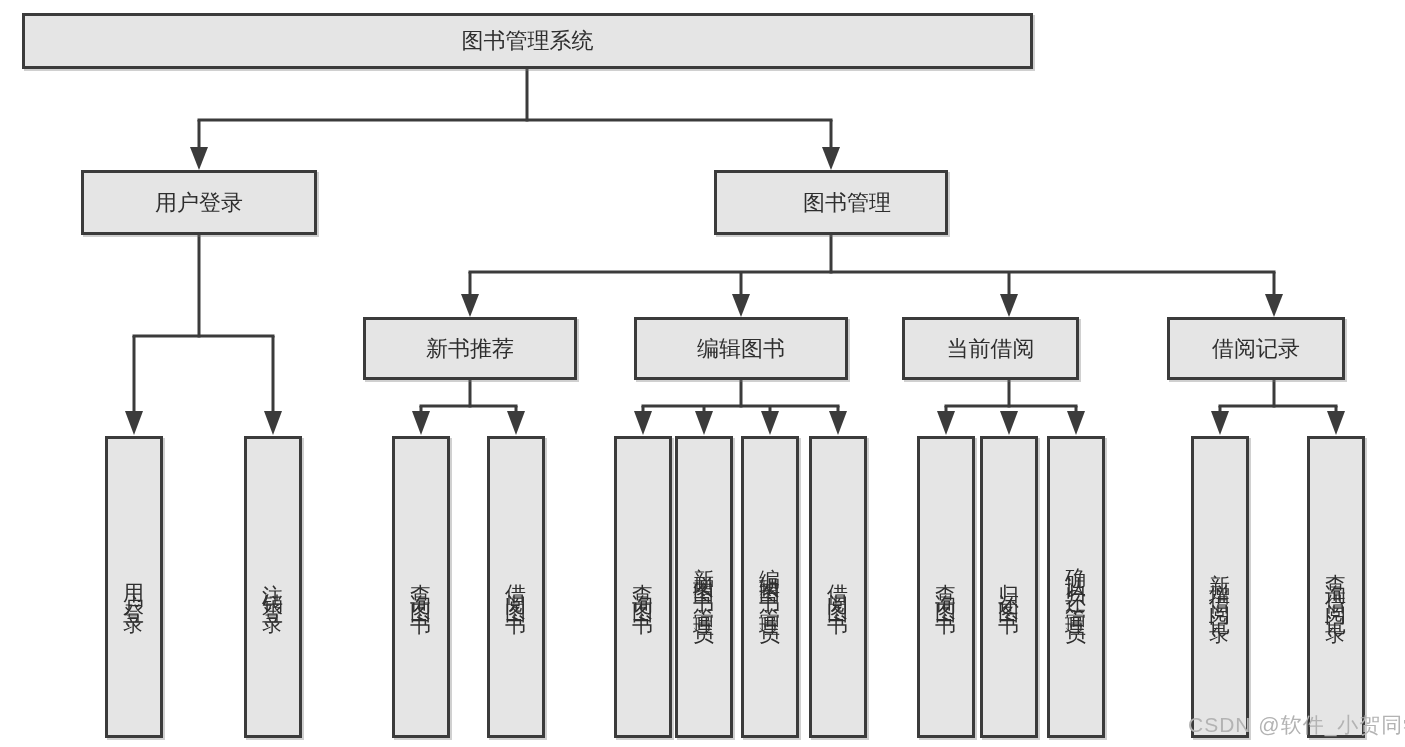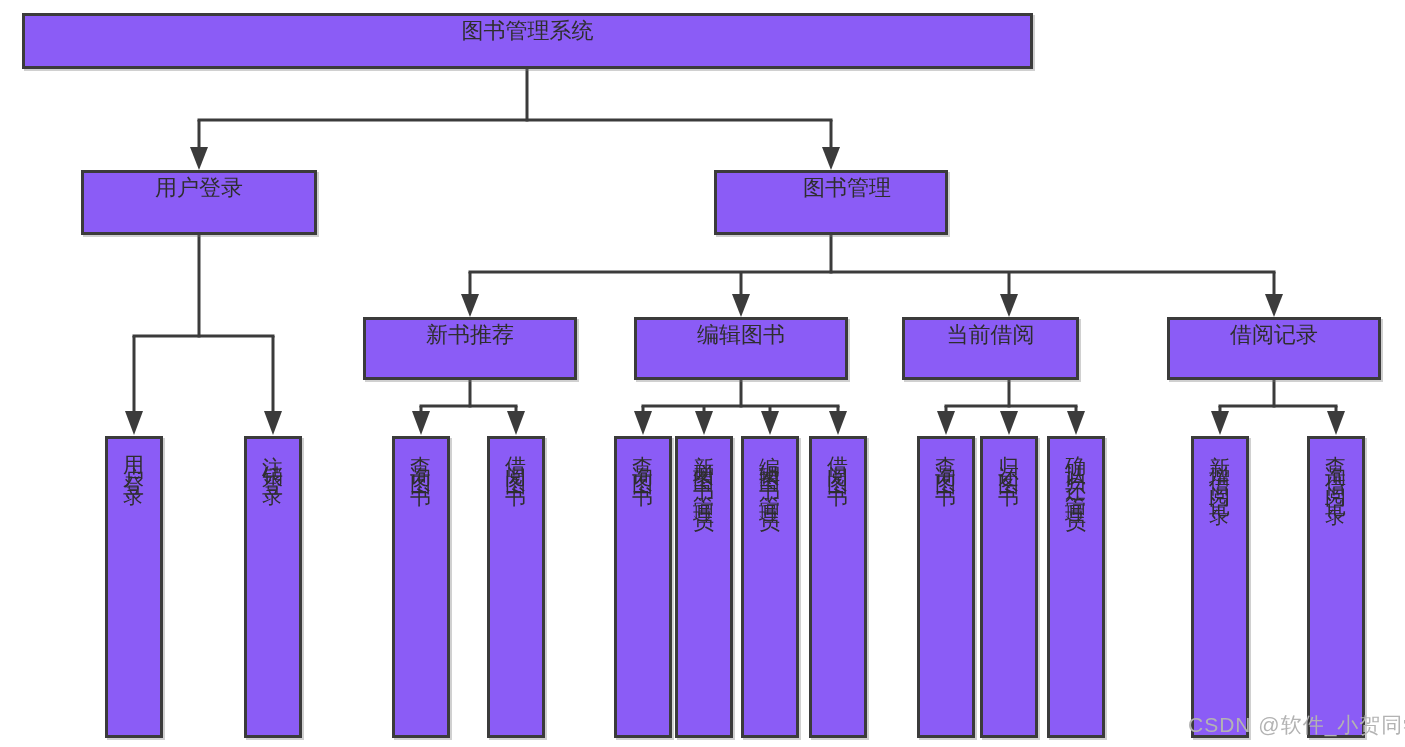--- a/index.html
+++ b/index.html
@@ -3,23 +3,23 @@
 <meta charset="utf-8">
 <style>
   html,body { margin:0; padding:0; background:#ffffff; }
   .canvas {
     position:relative; width:1405px; height:747px; background:#ffffff;
     font-family:"Liberation Sans","DejaVu Sans",sans-serif; overflow:hidden;
   }
   .connectors { position:absolute; left:0; top:0; z-index:1; }
   .box {
     position:absolute; z-index:2; box-sizing:border-box;
-    border:3px solid #3b3b3b; background:#8b5cf6;
+    border:3px solid #3b3b3b; background:#e5e5e5;
     box-shadow:2px 2px 0 rgba(120,120,120,0.35);
-    display:flex; justify-content:center;
+    display:flex; align-items:center; justify-content:center;
     color:#2e2e2e; font-size:22px;
   }
   .root { left:22px; top:13px; width:1011px; height:56px; }
   .lvl2 { top:170px; height:65px; }
   .lvl3 { top:317px; height:63px; }
   .leaf { top:436px; width:58px; height:302px; }
   .vtext {
     writing-mode:vertical-rl; text-orientation:upright;
     letter-spacing:10px; line-height:1; font-size:21px; color:#2e2e2e;
   }
@@ -114,21 +114,21 @@
 
   <div class="box lvl3" style="left:363px;width:214px;">
     <span>新书推荐</span>
   </div>
   <div class="box lvl3" style="left:634px;width:214px;">
     <span>编辑图书</span>
   </div>
   <div class="box lvl3" style="left:902px;width:177px;">
     <span>当前借阅</span>
   </div>
-  <div class="box lvl3" style="left:1167px;width:214px;">
+  <div class="box lvl3" style="left:1167px;width:178px;">
     <span>借阅记录</span>
   </div>
 
   <div class="box leaf" style="left:105px;">
     <span class="vtext">用户登录</span>
   </div>
   <div class="box leaf" style="left:244px;">
     <span class="vtext">注销登录</span>
   </div>
 

